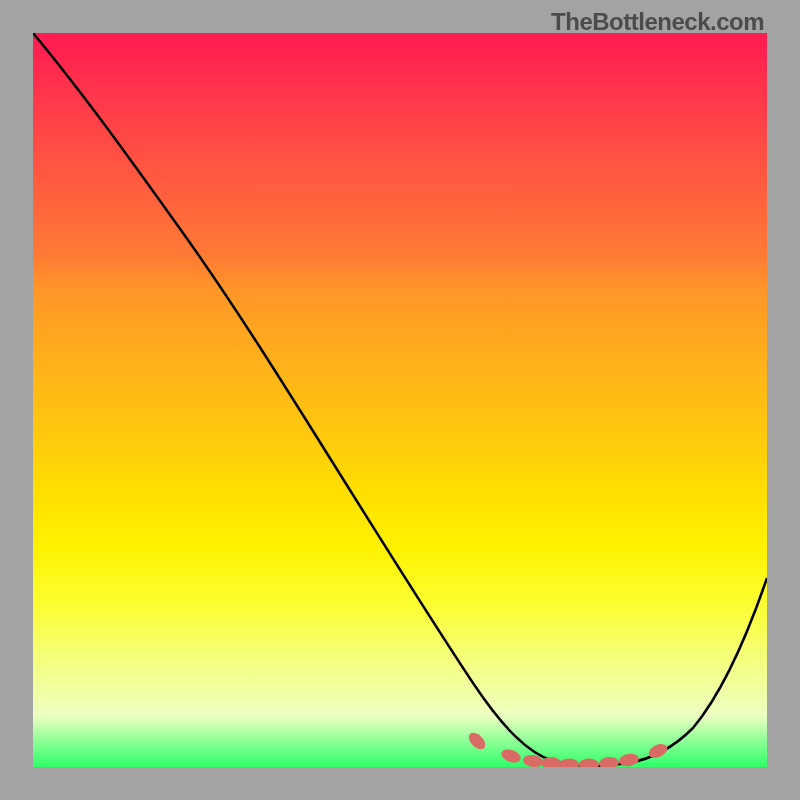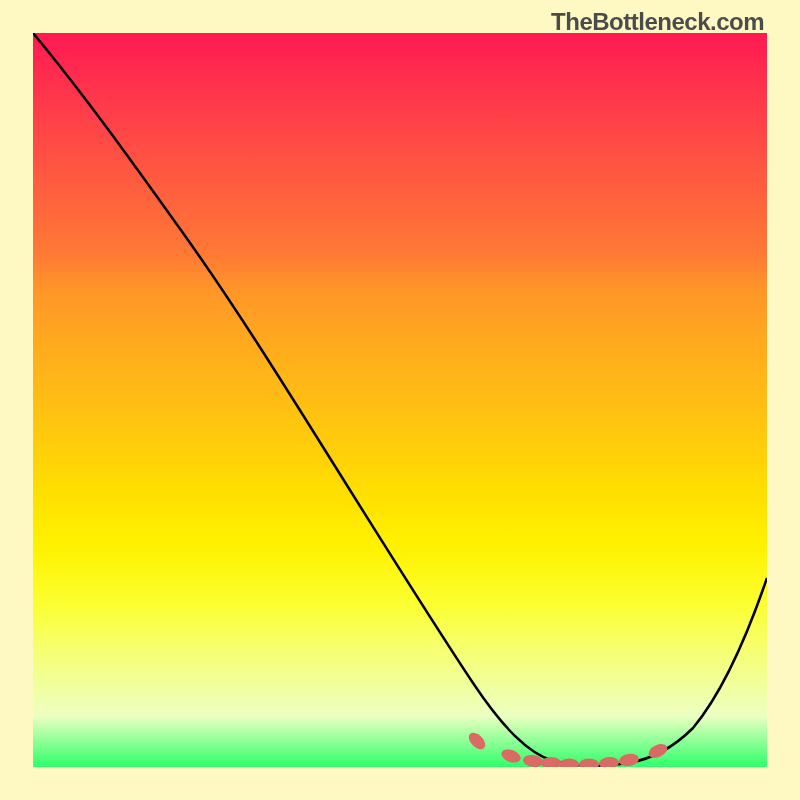--- a/index.html
+++ b/index.html
@@ -9,21 +9,21 @@
     width: 800px;
     height: 800px;
     overflow: hidden;
     position: relative;
     font-family: Arial, sans-serif;
   }
   .container {
     position: relative;
     width: 800px;
     height: 800px;
-    background: #fef9c3;
+    background: #a3a3a3;
   }
   .plot-area {
     position: absolute;
     left: 33px;
     top: 33px;
     width: 734px;
     height: 734px;
     background: linear-gradient(to bottom,
       #ff1a52 0%,
       #ff3b4a 10%,

